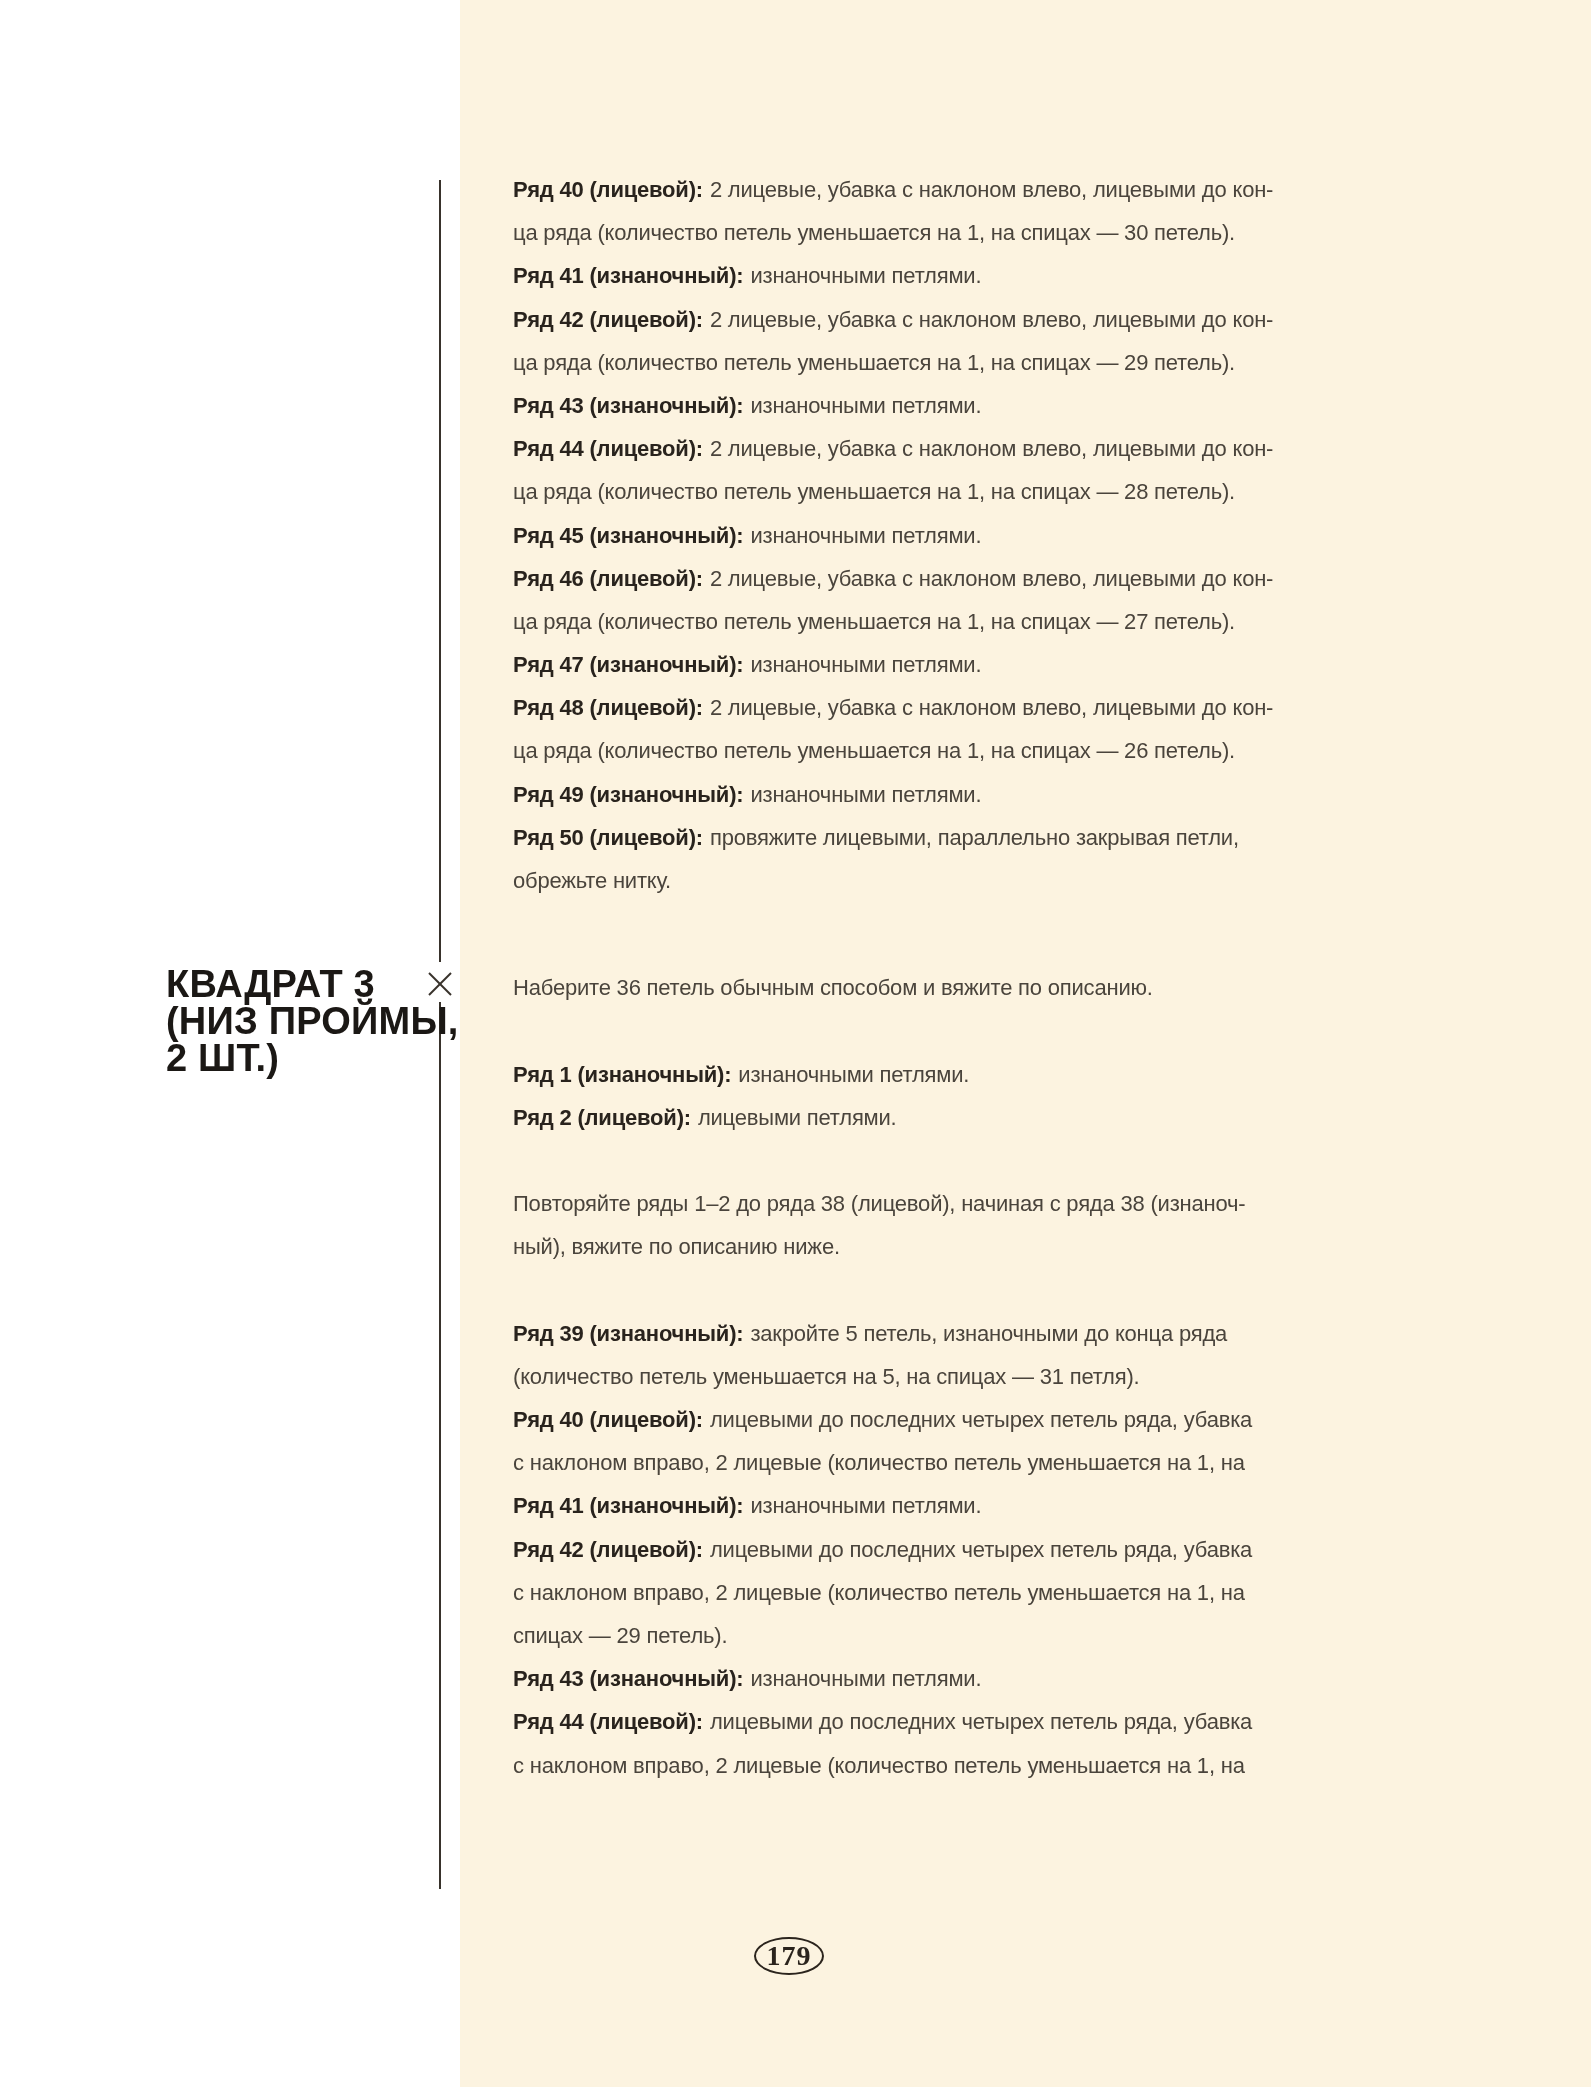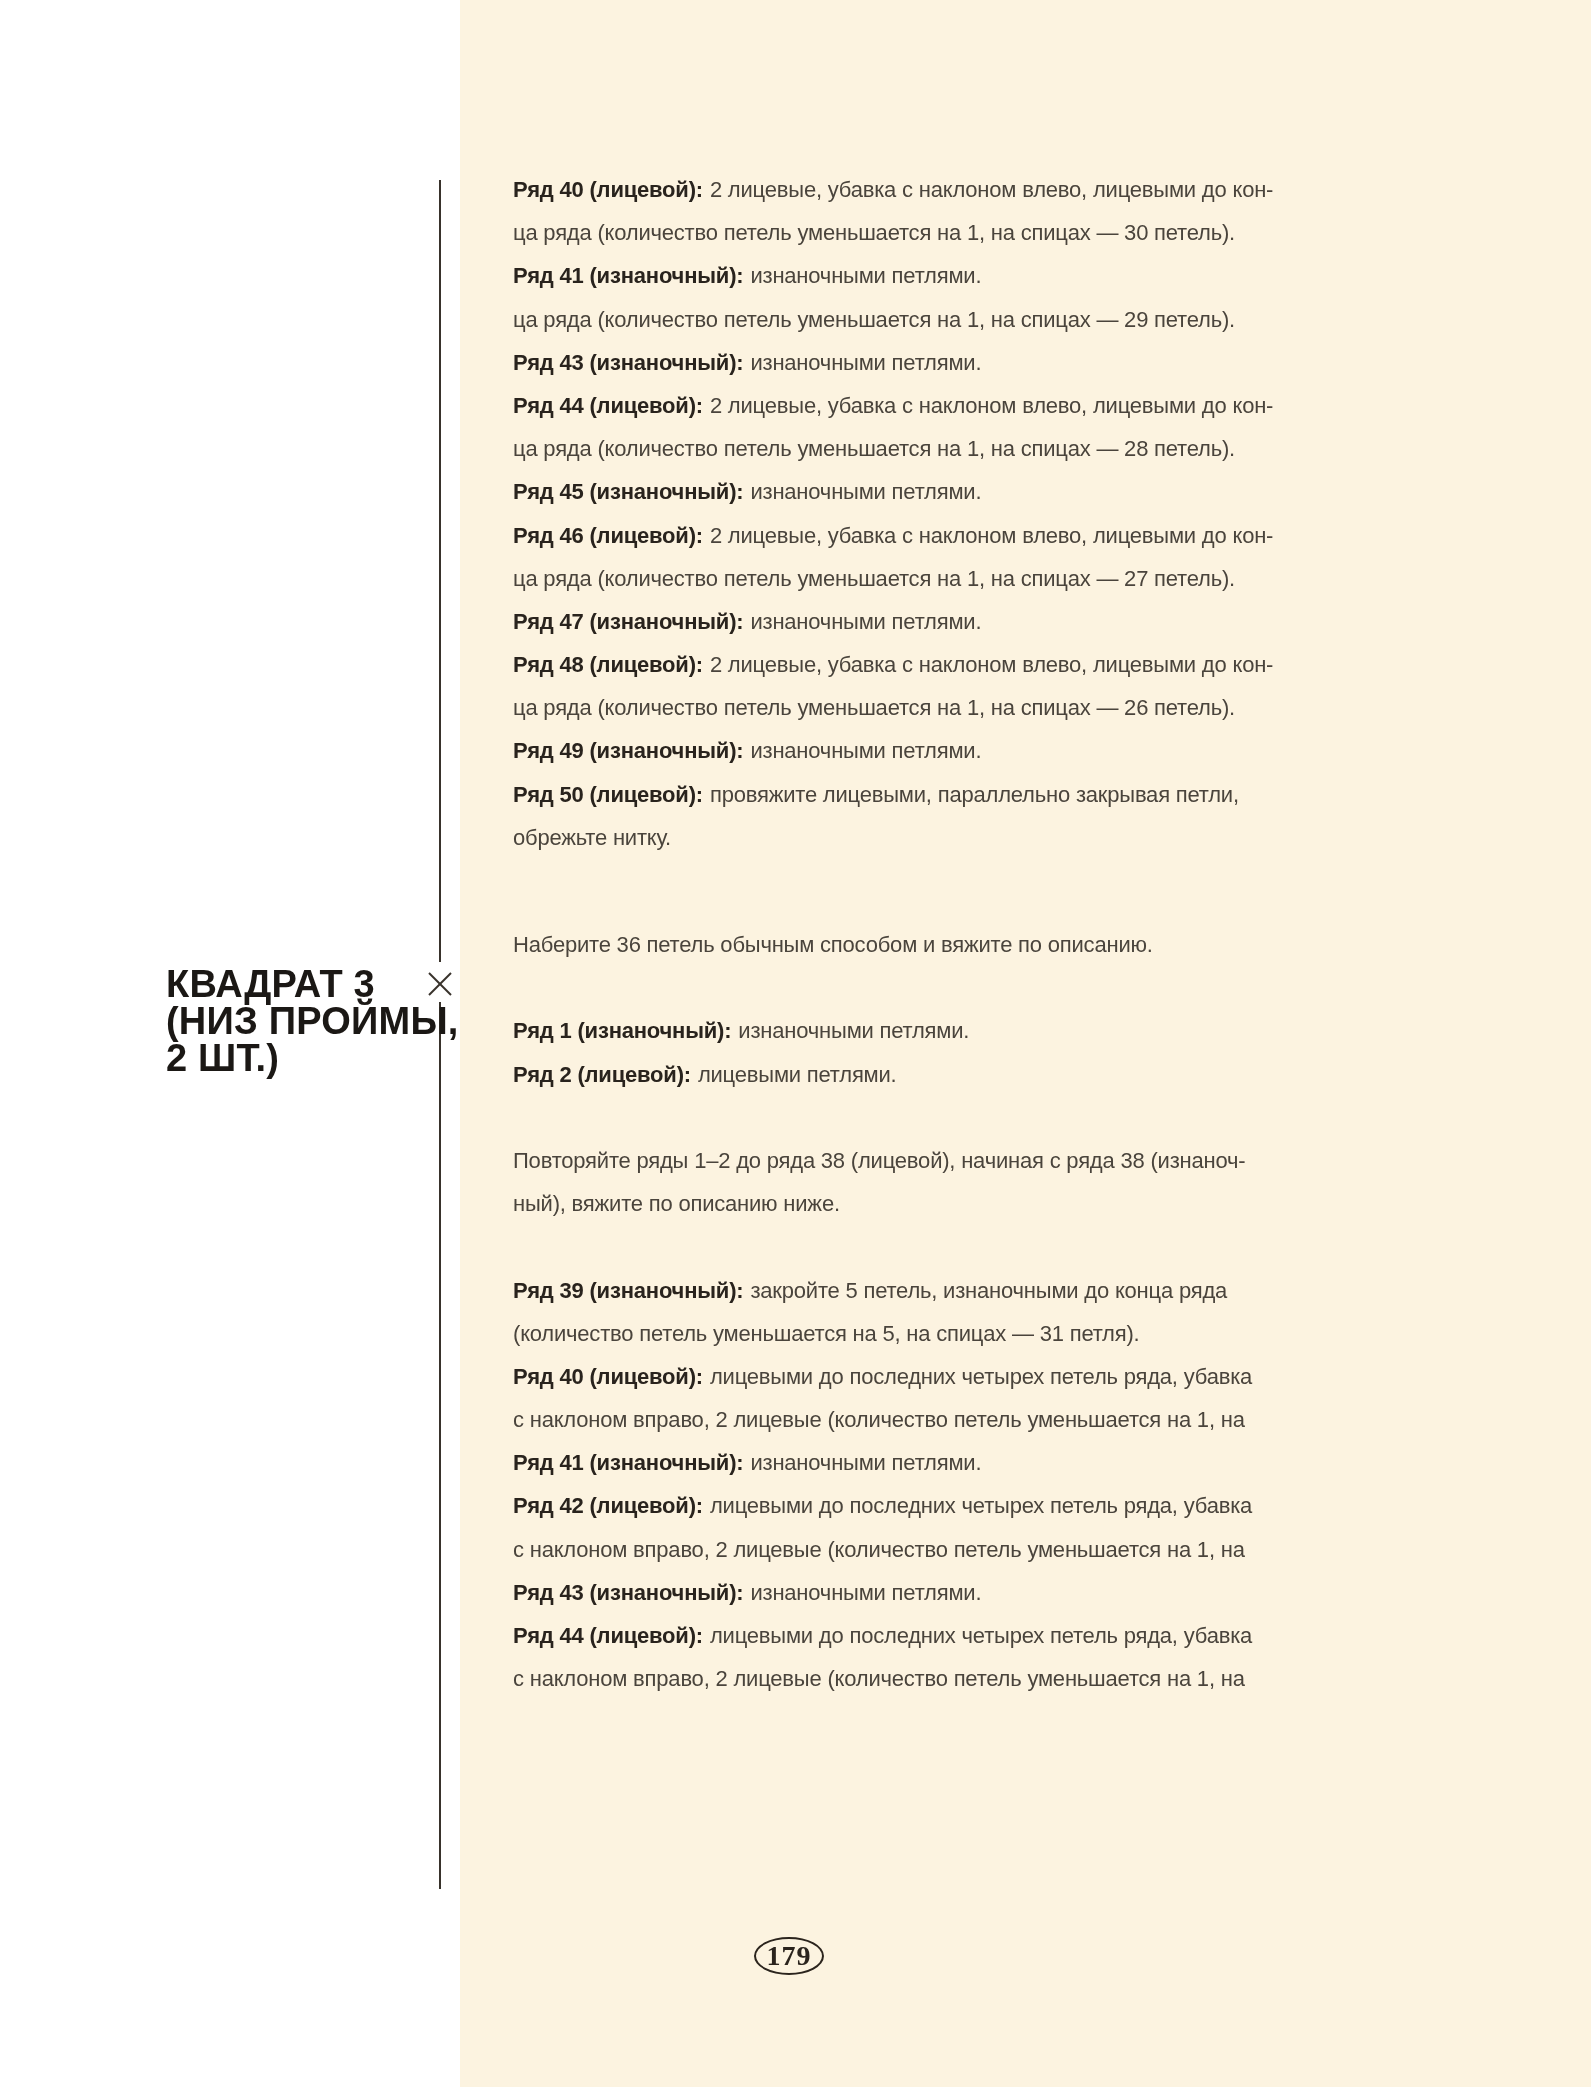--- a/index.html
+++ b/index.html
@@ -55,20 +55,21 @@
 <div class="heading">
   <div>КВАДРАТ 3</div>
   <div>(НИЗ ПРОЙМЫ,</div>
   <div>2 ШТ.)</div>
 </div>
 
 <div class="body-col">
   <div class="line"><b>Ряд 40 (лицевой):</b><span>2 лицевые, убавка с наклоном влево, лицевыми до кон-</span></div>
   <div class="line"><span>ца ряда (количество петель уменьшается на 1, на спицах — 30 петель).</span></div>
   <div class="line"><b>Ряд 41 (изнаночный):</b><span>изнаночными петлями.</span></div>
+  <div class="line"><b>Ряд 42 (лицевой):</b><span>2 лицевые, убавка с наклоном влево, лицевыми до кон-</span></div>
   <div class="line"><span>ца ряда (количество петель уменьшается на 1, на спицах — 29 петель).</span></div>
   <div class="line"><b>Ряд 43 (изнаночный):</b><span>изнаночными петлями.</span></div>
   <div class="line"><b>Ряд 44 (лицевой):</b><span>2 лицевые, убавка с наклоном влево, лицевыми до кон-</span></div>
   <div class="line"><span>ца ряда (количество петель уменьшается на 1, на спицах — 28 петель).</span></div>
   <div class="line"><b>Ряд 45 (изнаночный):</b><span>изнаночными петлями.</span></div>
   <div class="line"><b>Ряд 46 (лицевой):</b><span>2 лицевые, убавка с наклоном влево, лицевыми до кон-</span></div>
   <div class="line"><span>ца ряда (количество петель уменьшается на 1, на спицах — 27 петель).</span></div>
   <div class="line"><b>Ряд 47 (изнаночный):</b><span>изнаночными петлями.</span></div>
   <div class="line"><b>Ряд 48 (лицевой):</b><span>2 лицевые, убавка с наклоном влево, лицевыми до кон-</span></div>
   <div class="line"><span>ца ряда (количество петель уменьшается на 1, на спицах — 26 петель).</span></div>
@@ -86,20 +87,21 @@
   <div class="line"><span>Повторяйте ряды 1–2 до ряда 38 (лицевой), начиная с ряда 38 (изнаноч-</span></div>
   <div class="line"><span>ный), вяжите по описанию ниже.</span></div>
   <div class="sp"></div>
   <div class="line"><b>Ряд 39 (изнаночный):</b><span>закройте 5 петель, изнаночными до конца ряда</span></div>
   <div class="line"><span>(количество петель уменьшается на 5, на спицах — 31 петля).</span></div>
   <div class="line"><b>Ряд 40 (лицевой):</b><span>лицевыми до последних четырех петель ряда, убавка</span></div>
   <div class="line"><span>с наклоном вправо, 2 лицевые (количество петель уменьшается на 1, на</span></div>
   <div class="line"><b>Ряд 41 (изнаночный):</b><span>изнаночными петлями.</span></div>
   <div class="line"><b>Ряд 42 (лицевой):</b><span>лицевыми до последних четырех петель ряда, убавка</span></div>
   <div class="line"><span>с наклоном вправо, 2 лицевые (количество петель уменьшается на 1, на</span></div>
+  <div class="line"><span>спицах — 29 петель).</span></div>
   <div class="line"><b>Ряд 43 (изнаночный):</b><span>изнаночными петлями.</span></div>
   <div class="line"><b>Ряд 44 (лицевой):</b><span>лицевыми до последних четырех петель ряда, убавка</span></div>
   <div class="line"><span>с наклоном вправо, 2 лицевые (количество петель уменьшается на 1, на</span></div>
 </div>
 
 <div class="badge">
   <span>179</span>
 </div>
 
 </body></html>

